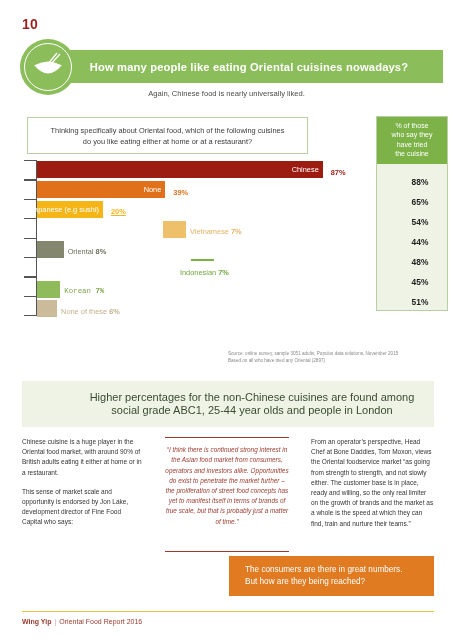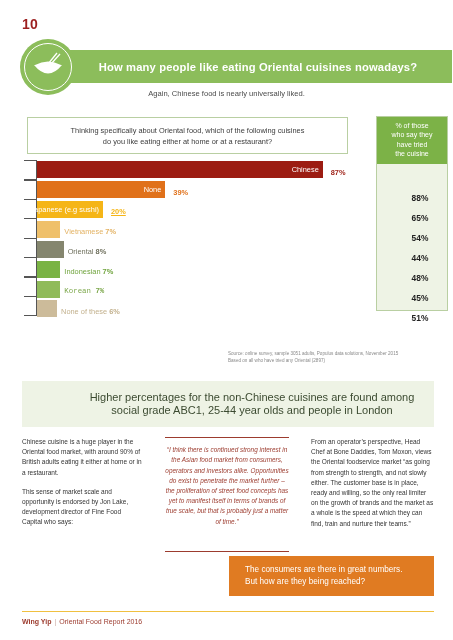--- a/index.html
+++ b/index.html
@@ -13,21 +13,21 @@
 
   
   .page-number {
     position: absolute; left: 22px; top: 16px;
     font-size: 14px; font-weight: bold; color: #9c1f1f;
     letter-spacing: .3px;
   }
 
   
   .banner {
-    position: absolute; left: 64px; top: 50px;
+    position: absolute; left: 55px; top: 50px;
     width: 388px; height: 33px;
     background: #8cbd5b;
     display: flex; align-items: center; justify-content: center;
   }
   .banner-title {
     color: #ffffff; font-size: 11.2px; font-weight: bold;
     letter-spacing: .15px;
   }
   .logo-circle {
     position: absolute; left: 20px; top: 39px;
@@ -43,21 +43,21 @@
   .logo-inner svg { display: block; }
 
   .subhead {
     position: absolute; left: 0; top: 89px; width: 453px;
     text-align: center; font-size: 7.6px; color: #4b4b4b;
   }
 
   
   .question-box {
     position: absolute; left: 27px; top: 117px;
-    width: 321px; height: 37px;
+    width: 281px; height: 37px;
     border: .8px solid #b9cfa2; background: #ffffff;
     display: flex; flex-direction: column;
     align-items: center; justify-content: center;
   }
   .question-box span {
     font-size: 7.4px; color: #3b3b3b; line-height: 11px;
     display: block; text-align: center;
   }
 
   
@@ -66,21 +66,21 @@
     width: 72px; height: 195px;
     border: .8px solid #b9cfa2;
     background: #eef3e5;
   }
   .pct-head {
     background: #7cb247; color: #ffffff;
     padding: 4px 2px 5px; text-align: center;
     font-size: 7px; line-height: 9.4px; font-weight: normal;
   }
   .pct-head span { display: block; }
-  .pct-list { padding-top: 24px; margin-left: 16px; }
+  .pct-list { padding-top: 8px; margin-left: 16px; }
   .pct-row {
     height: 20px; display: flex; align-items: center; justify-content: center;
     font-size: 8.4px; font-weight: bold; color: #222222;
   }
 
   
   .chart {
     position: absolute; left: 22px; top: 160px;
     width: 345px; height: 155px;
   }
@@ -247,29 +247,29 @@
             <span class="bar-label inside">None</span>
           </div>
           <span style="margin-left: 4px; white-space: nowrap; color: rgb(255, 255, 255);"><span class="bar-value" style="color: rgb(224, 113, 26); margin-left: 4px;">39%</span></span>
         </div>
         <div class="bar-row" style="height: 19.4px;">
           <div class="bar" style="width: 65.6px; background: rgb(245, 181, 23);">
             <span class="bar-label inside">Japanese (e.g sushi)</span>
           </div>
           <span style="margin-left: 4px; white-space: nowrap; color: rgb(255, 255, 255);"><span class="bar-value" style="color: rgb(245, 181, 23); margin-left: 4px; text-decoration: underline;">20%</span></span>
         </div>
-        <div class="bar-row" style="height: 19.4px;">
+        <div class="bar-row" style="height: 19.4px; justify-content: center;">
           <div class="bar" style="width: 22.96px; background: rgb(239, 192, 106);"></div>
           <span style="margin-left: 4px; white-space: nowrap; color: rgb(227, 178, 99);"><span class="bar-label" style="color: rgb(227, 178, 99);">Vietnamese </span><span class="bar-value" style="color: rgb(227, 178, 99); margin-left: 0px;">7%</span></span>
         </div>
         <div class="bar-row" style="height: 19.4px;">
           <div class="bar" style="width: 26.24px; background: rgb(133, 134, 110);"></div>
           <span style="margin-left: 4px; white-space: nowrap; color: rgb(110, 111, 92);"><span class="bar-label" style="color: rgb(110, 111, 92);">Oriental </span><span class="bar-value" style="color: rgb(110, 111, 92); margin-left: 0px;">8%</span></span>
         </div>
-        <div class="bar-row" style="height: 19.4px;">
+        <div class="bar-row" style="height: 19.4px; flex-direction: column;">
           <div class="bar" style="width: 22.96px; background: rgb(122, 179, 68);"></div>
           <span style="margin-left: 4px; white-space: nowrap; color: rgb(111, 163, 60);"><span class="bar-label" style="color: rgb(111, 163, 60);">Indonesian </span><span class="bar-value" style="color: rgb(111, 163, 60); margin-left: 0px;">7%</span></span>
         </div>
         <div class="bar-row" style="height: 19.4px;">
           <div class="bar" style="width: 22.96px; background: rgb(144, 187, 90);"></div>
           <span style="margin-left: 4px; white-space: nowrap; color: rgb(125, 168, 76); font-family: Liberation Mono, monospace;"><span class="bar-label" style="color: rgb(125, 168, 76);">Korean </span><span class="bar-value" style="color: rgb(125, 168, 76); margin-left: 0px;">7%</span></span>
         </div>
         <div class="bar-row" style="height: 19.4px;">
           <div class="bar" style="width: 19.68px; background: rgb(204, 187, 154);"></div>
           <span style="margin-left: 4px; white-space: nowrap; color: rgb(194, 176, 140);"><span class="bar-label" style="color: rgb(194, 176, 140);">None of these </span><span class="bar-value" style="color: rgb(194, 176, 140); margin-left: 0px;">6%</span></span>

